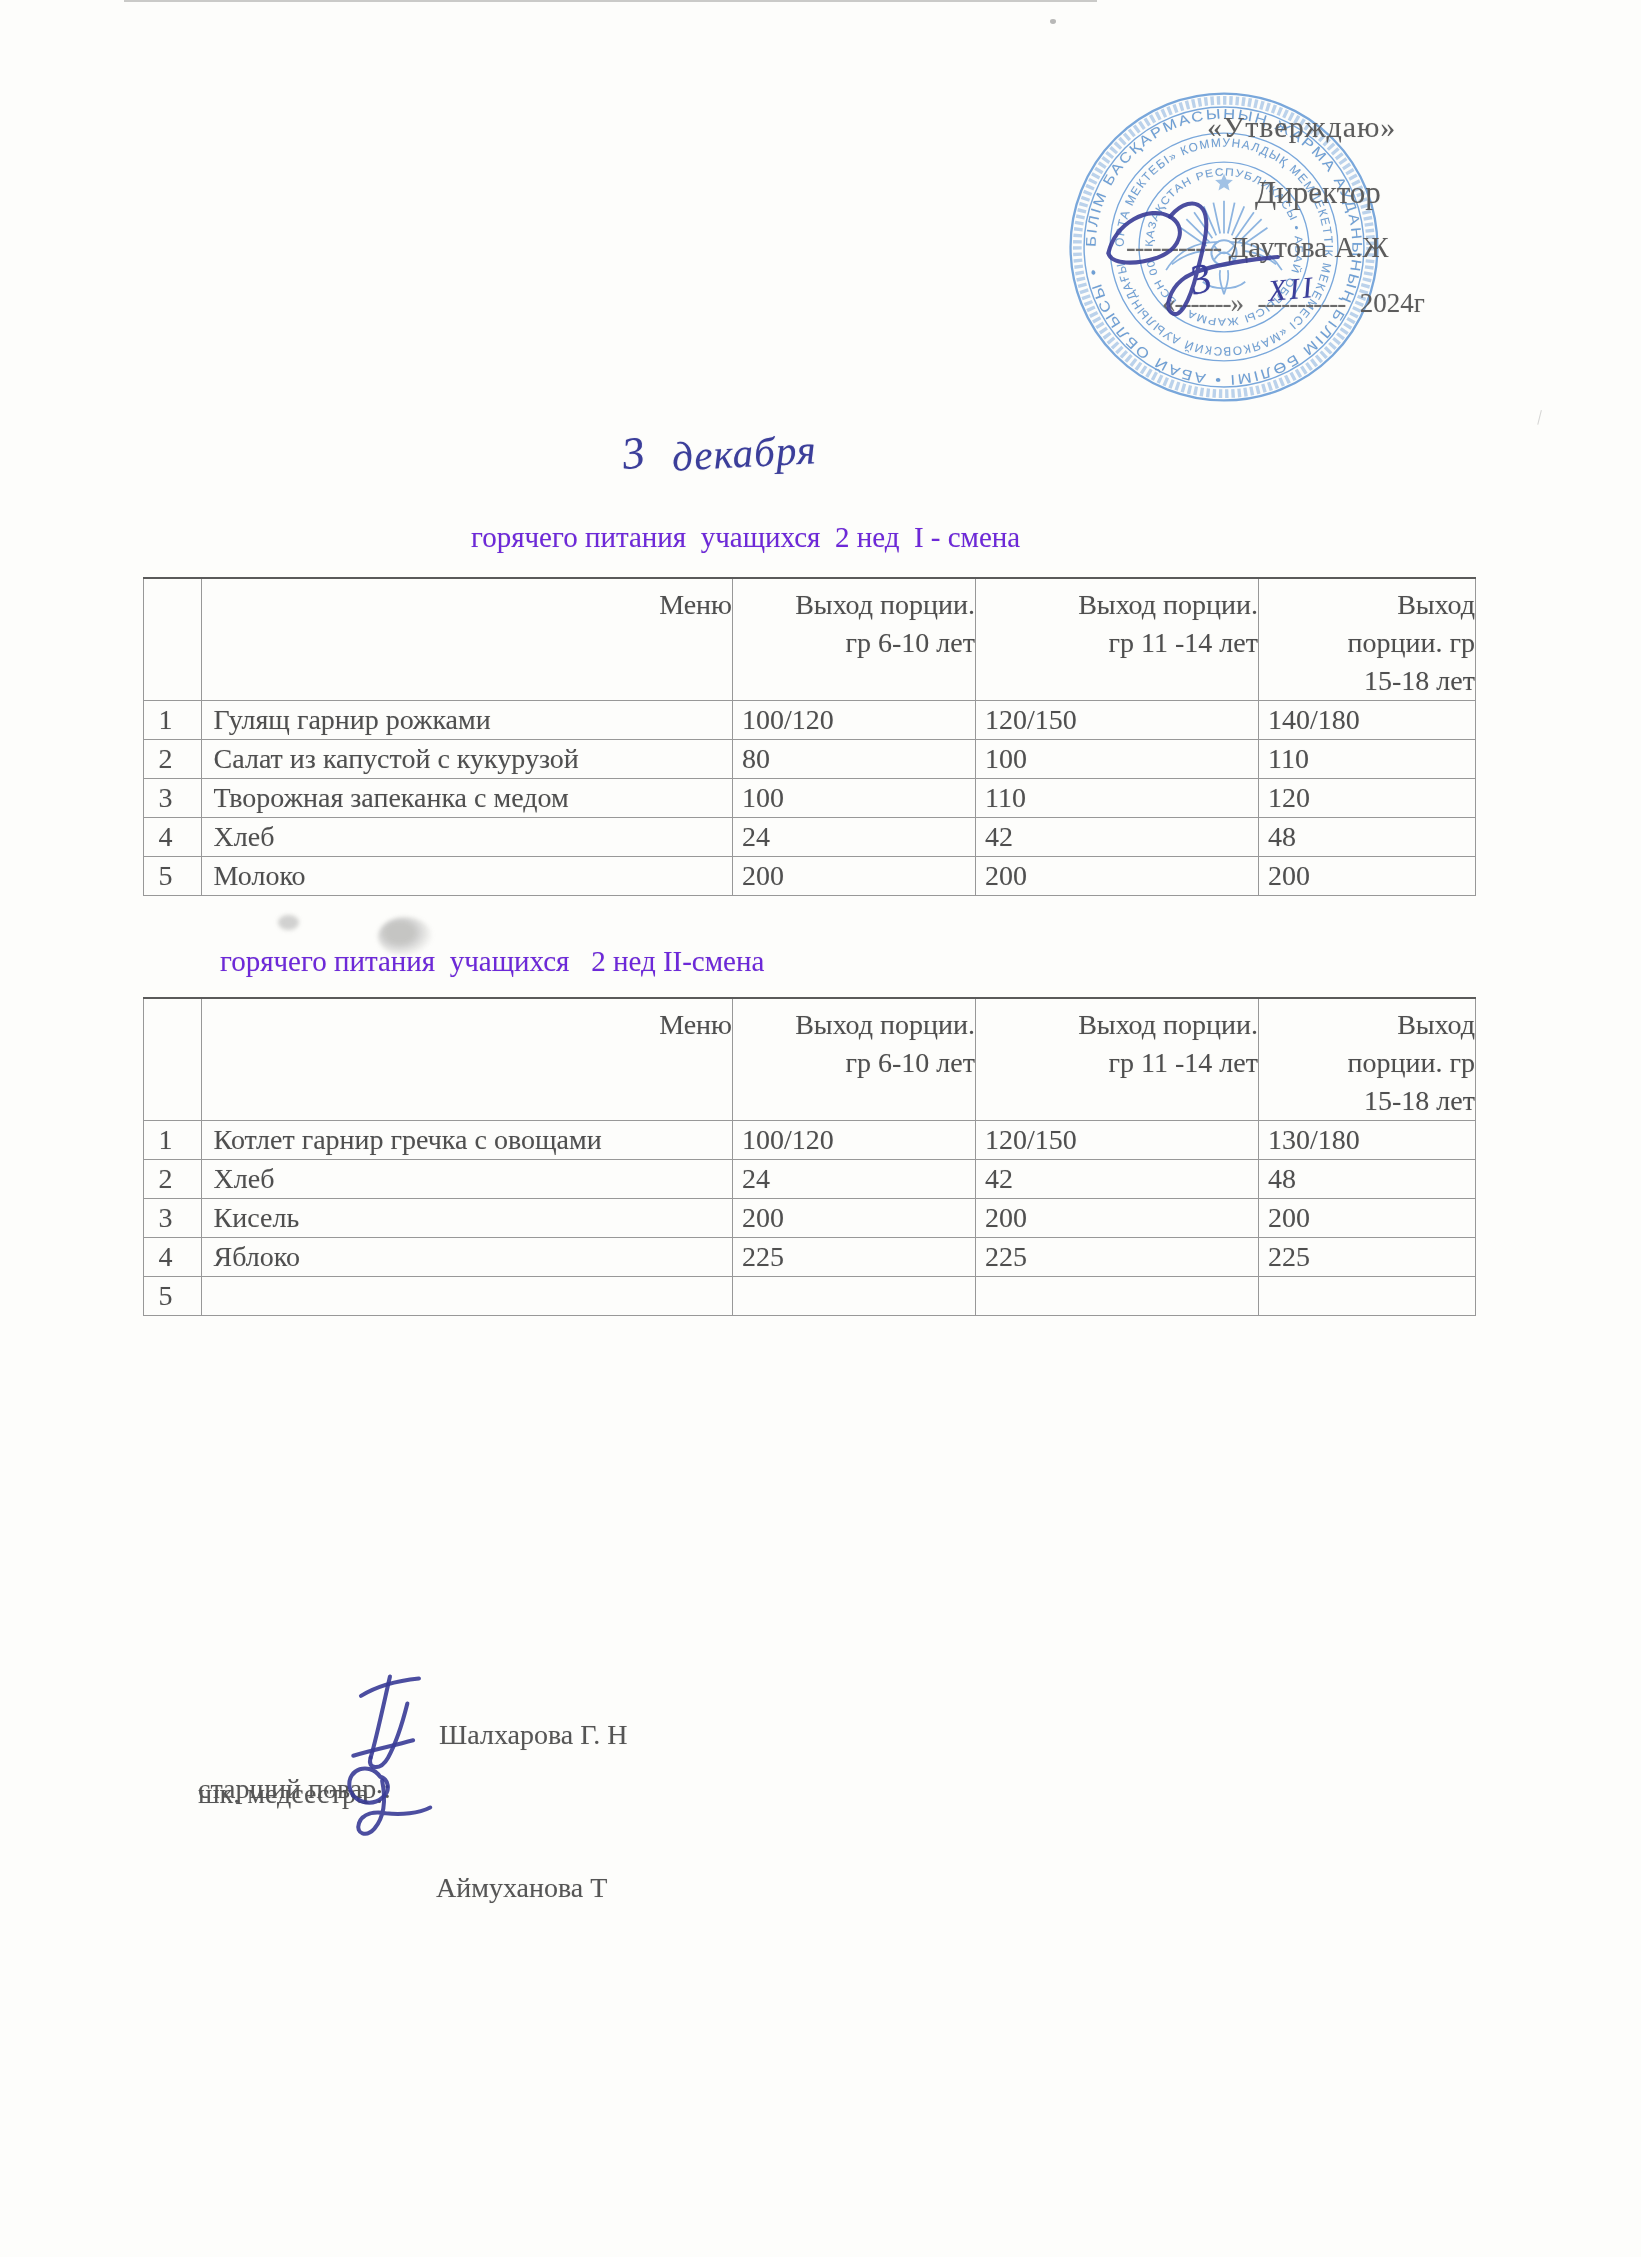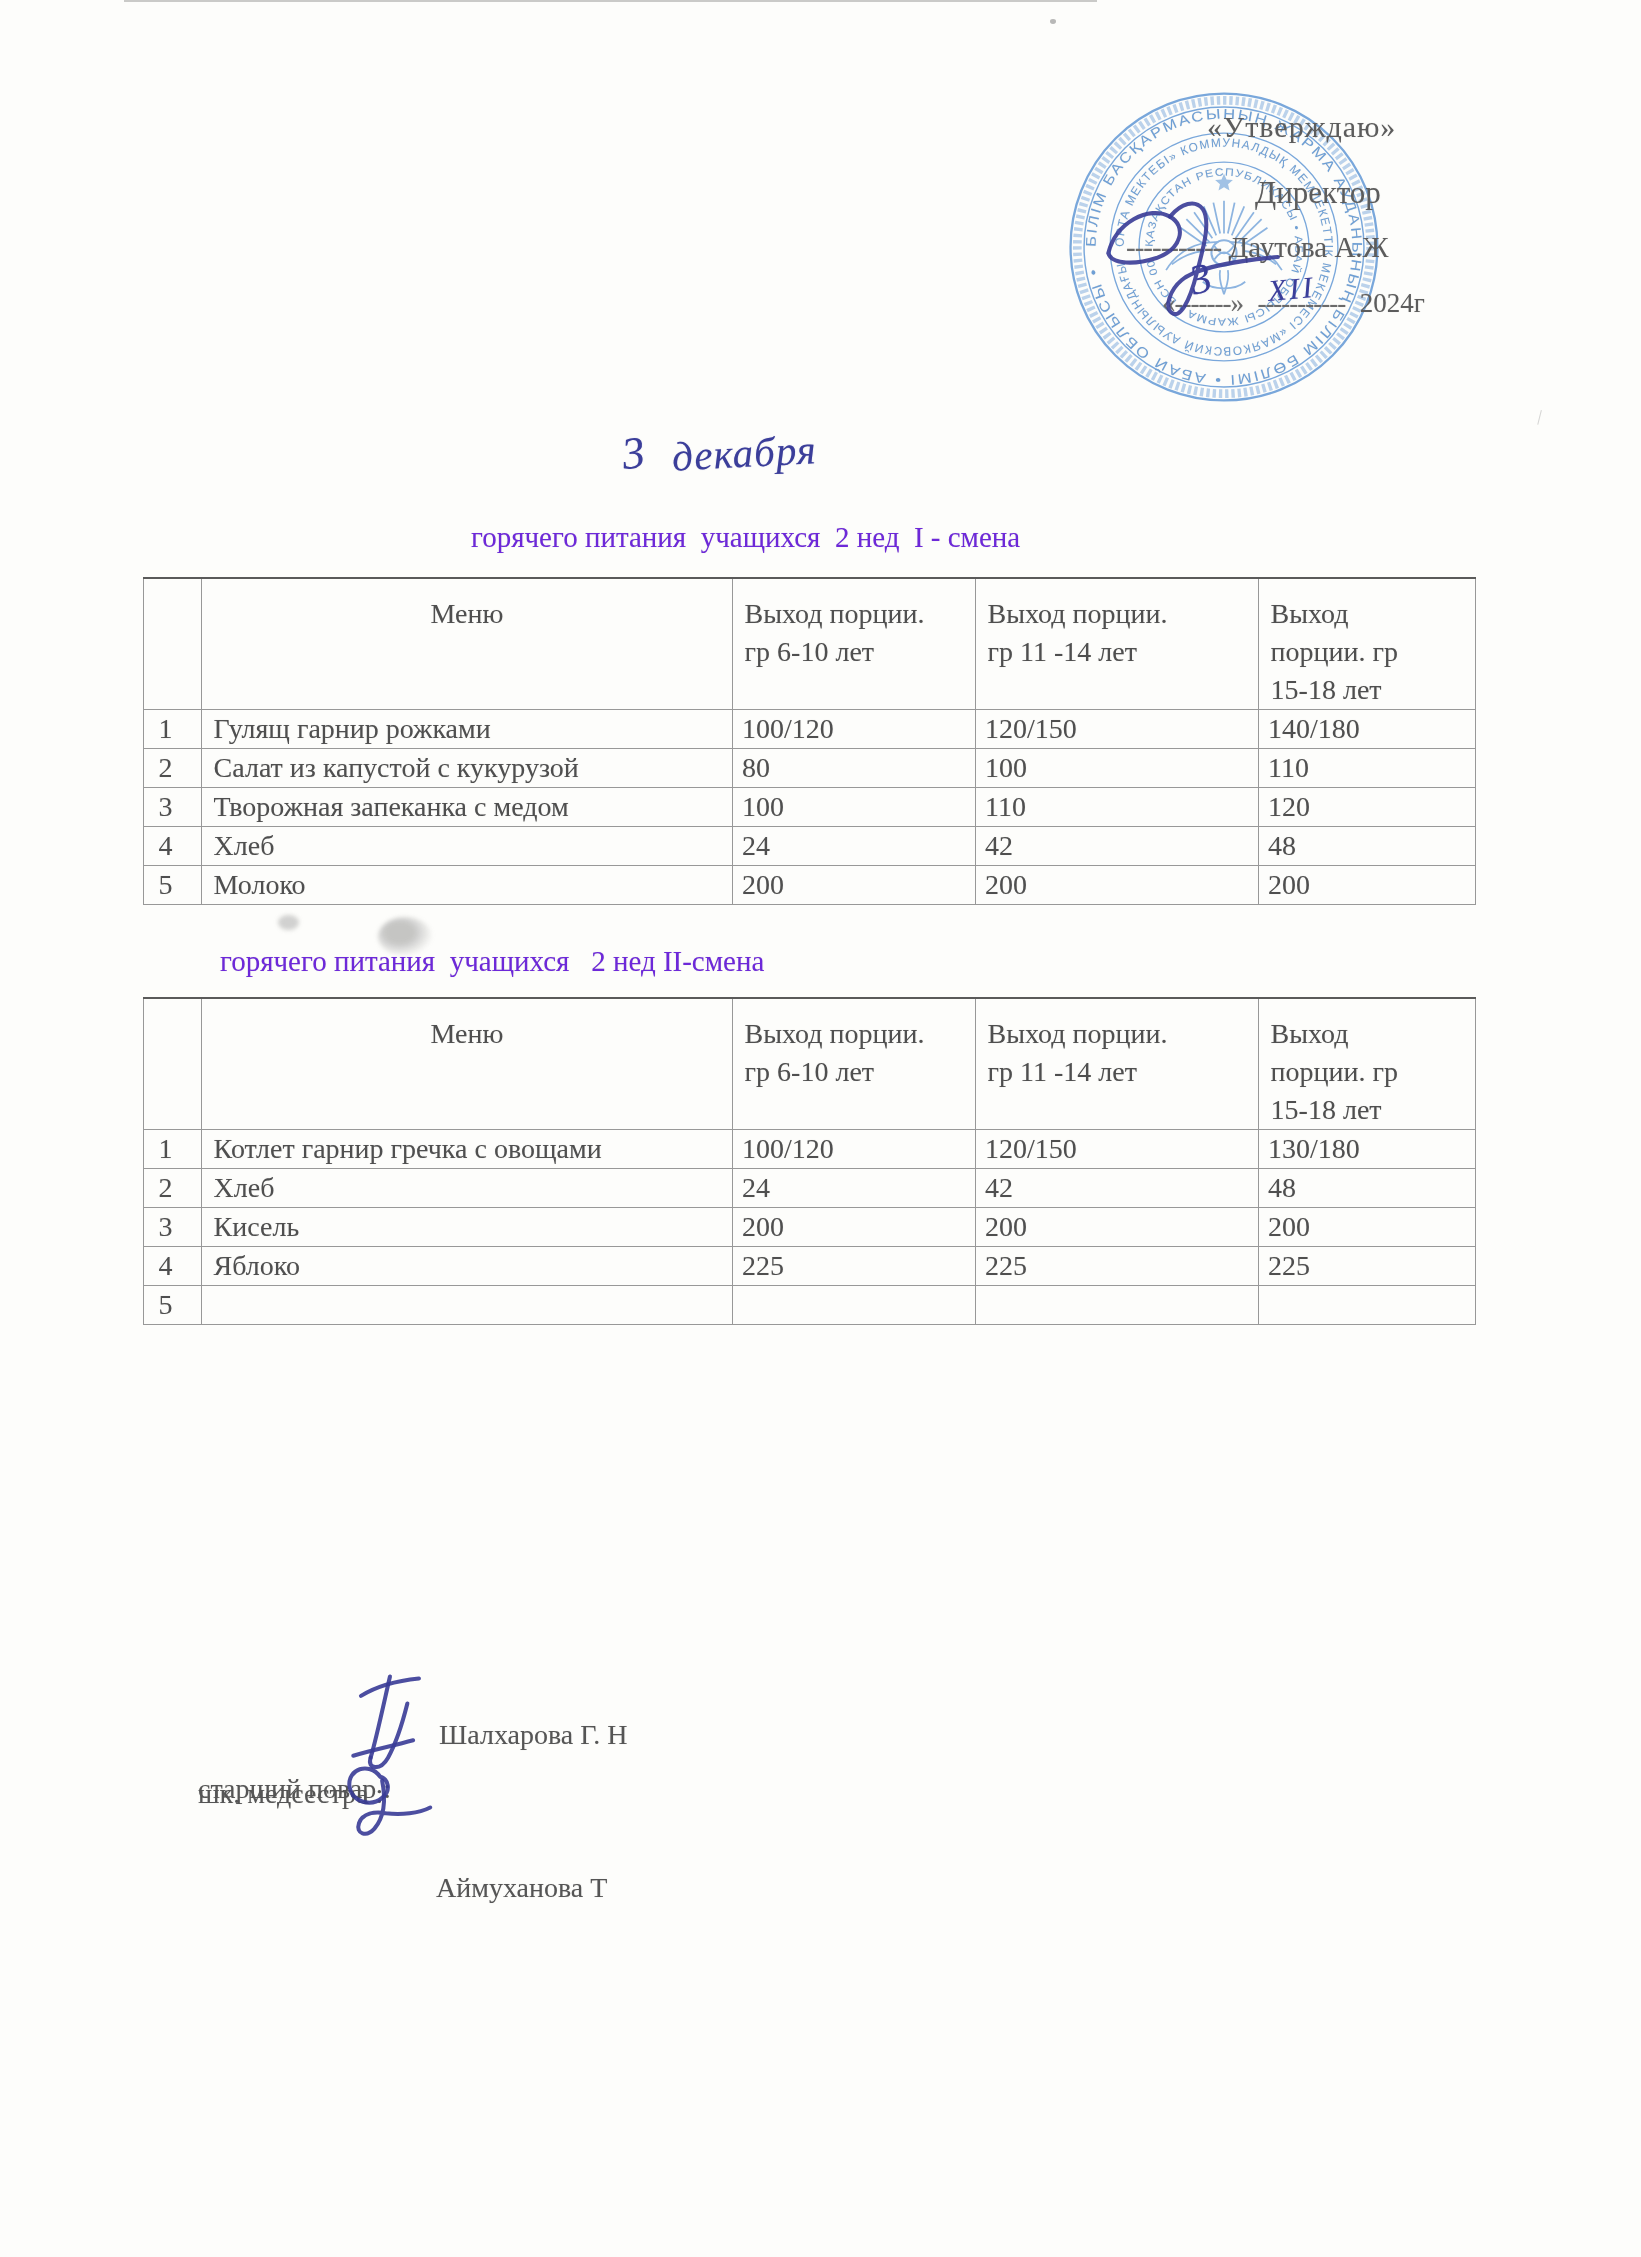--- a/index.html
+++ b/index.html
@@ -35,21 +35,21 @@
   .heading-1{left:471px;top:521px;}
   .heading-2{left:220px;top:945px;}
   
   table.menu{position:absolute;left:143px;border-collapse:collapse;table-layout:fixed;
              width:1332px;background:transparent;z-index:2;}
   table.menu{border:1.9px solid #6f6f6f;border-top:2.9px solid #5a5a5a;}
   .menu td{border:1px solid #989898;font-size:28px;color:#4f4f4f;vertical-align:top;
            overflow:hidden;padding:0;}
   .menu tr.hdr{height:114px;}
   .menu tr.row{height:39px;}
-  .menu tr.hdr td{line-height:38px;padding-top:16px;white-space:pre-line;}
+  .menu tr.hdr td{line-height:38px;padding-top:7px;white-space:pre-line;text-align:right;}
   .menu td.h-menu{text-align:center;}
   .menu td.h-val{padding-left:11.6px;}
   .menu tr.row td{line-height:35px;padding-top:1px;}
   .menu td.c-num{padding-left:14.5px;}
   .menu td.c-menu{padding-left:11.6px;}
   .menu td.c-val{padding-left:9px;}
   .t1{top:577px;}
   .t2{top:997px;}
   
   .foot{position:absolute;font-size:28px;color:#555;white-space:nowrap;z-index:2;}

